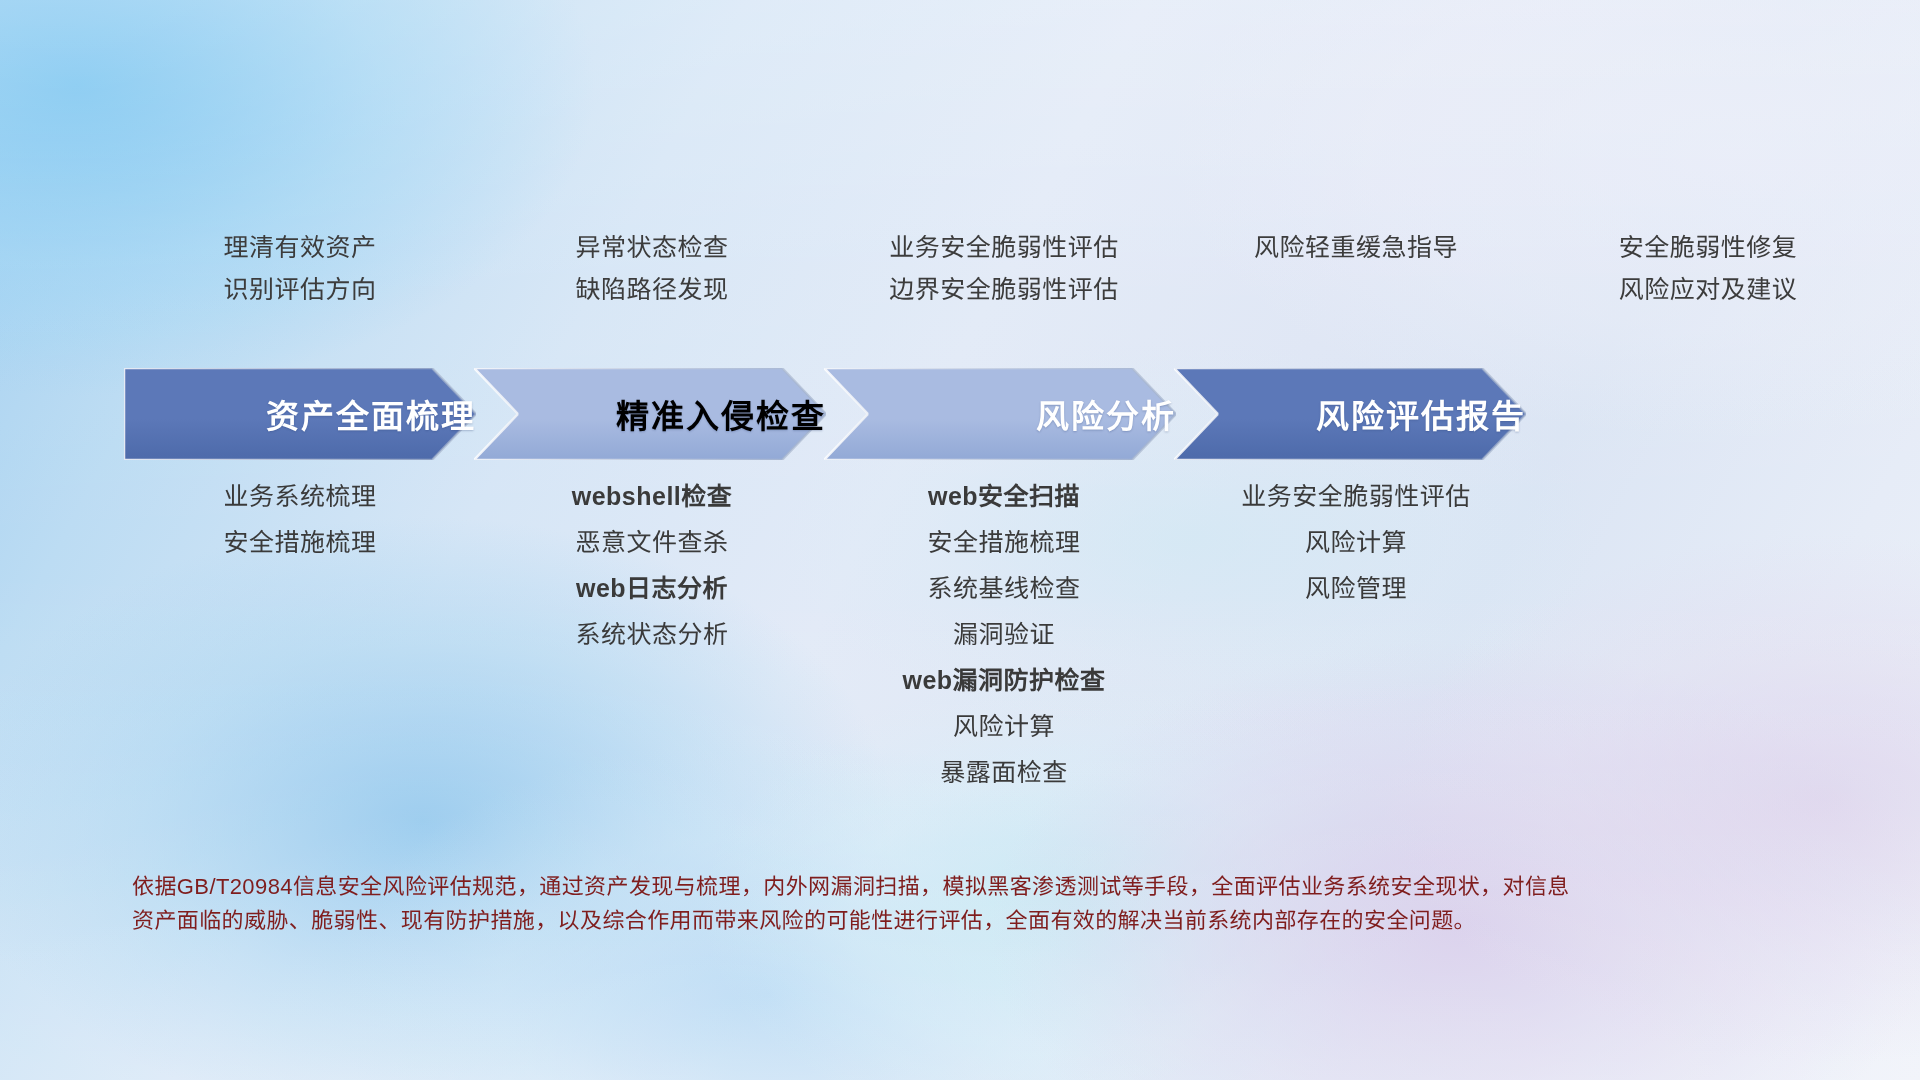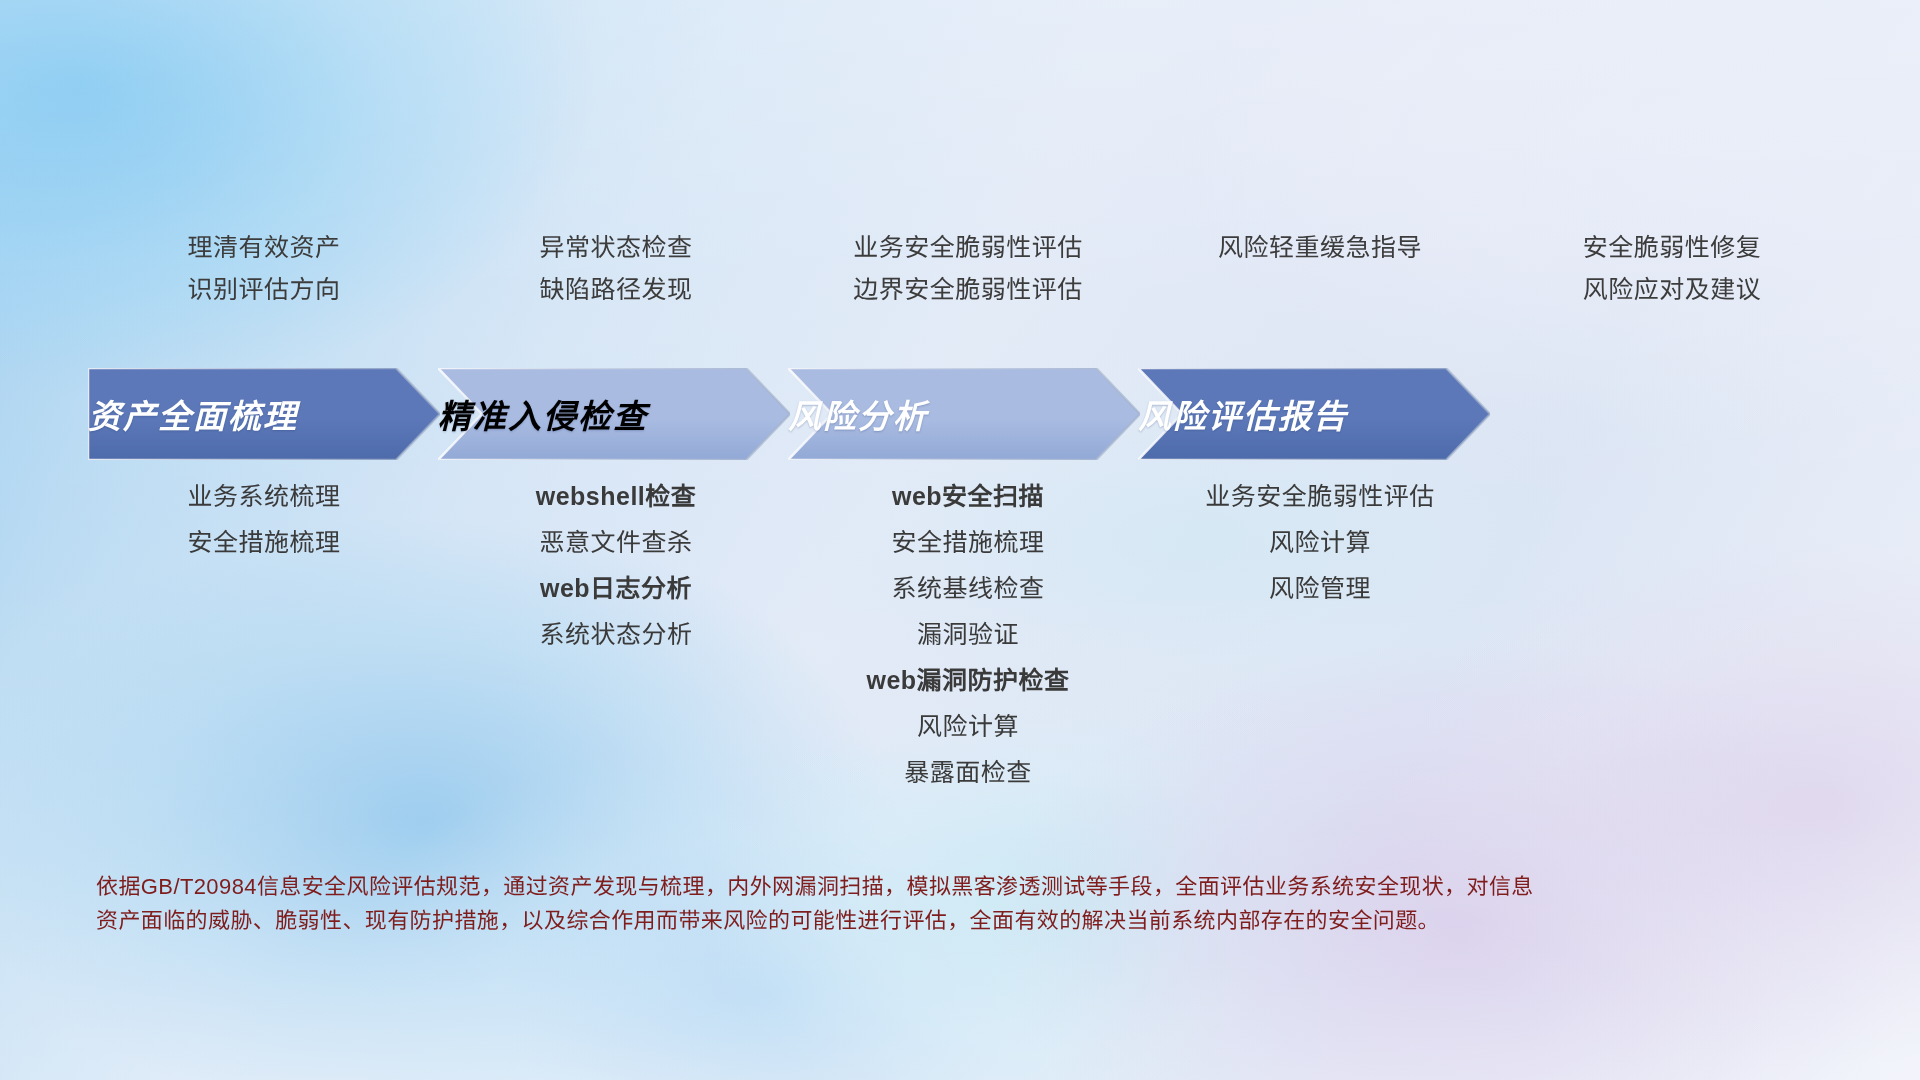--- a/index.html
+++ b/index.html
@@ -91,20 +91,21 @@
         rgba(255,255,255,0.05) 26%,
         rgba(255,255,255,0.0) 52%,
         rgba(255,255,255,0.10) 80%,
         rgba(255,255,255,0.22) 100%);
   }
 
   
   .content {
     position: absolute;
     inset: 0;
+    margin-left: 36px;
   }
 
   
   .top-notes {
     position: absolute;
     left: 88px;
     top: 232px;
     width: 1760px;
     height: 110px;
     display: flex;
@@ -131,23 +132,22 @@
     top: 368px;
     height: 92px;
     width: 1760px;
     display: flex;
   }
   .chev {
     position: relative;
     height: 92px;
     display: flex;
     align-items: center;
-    justify-content: flex-start;
+    justify-content: flex-end;
     box-sizing: border-box;
-    font-style: italic;
   }
   .chev .shape {
     position: absolute;
     inset: 0;
   }
   .chev .label {
     position: relative;
     z-index: 3;
     font-size: 33px;
     font-weight: bold;

